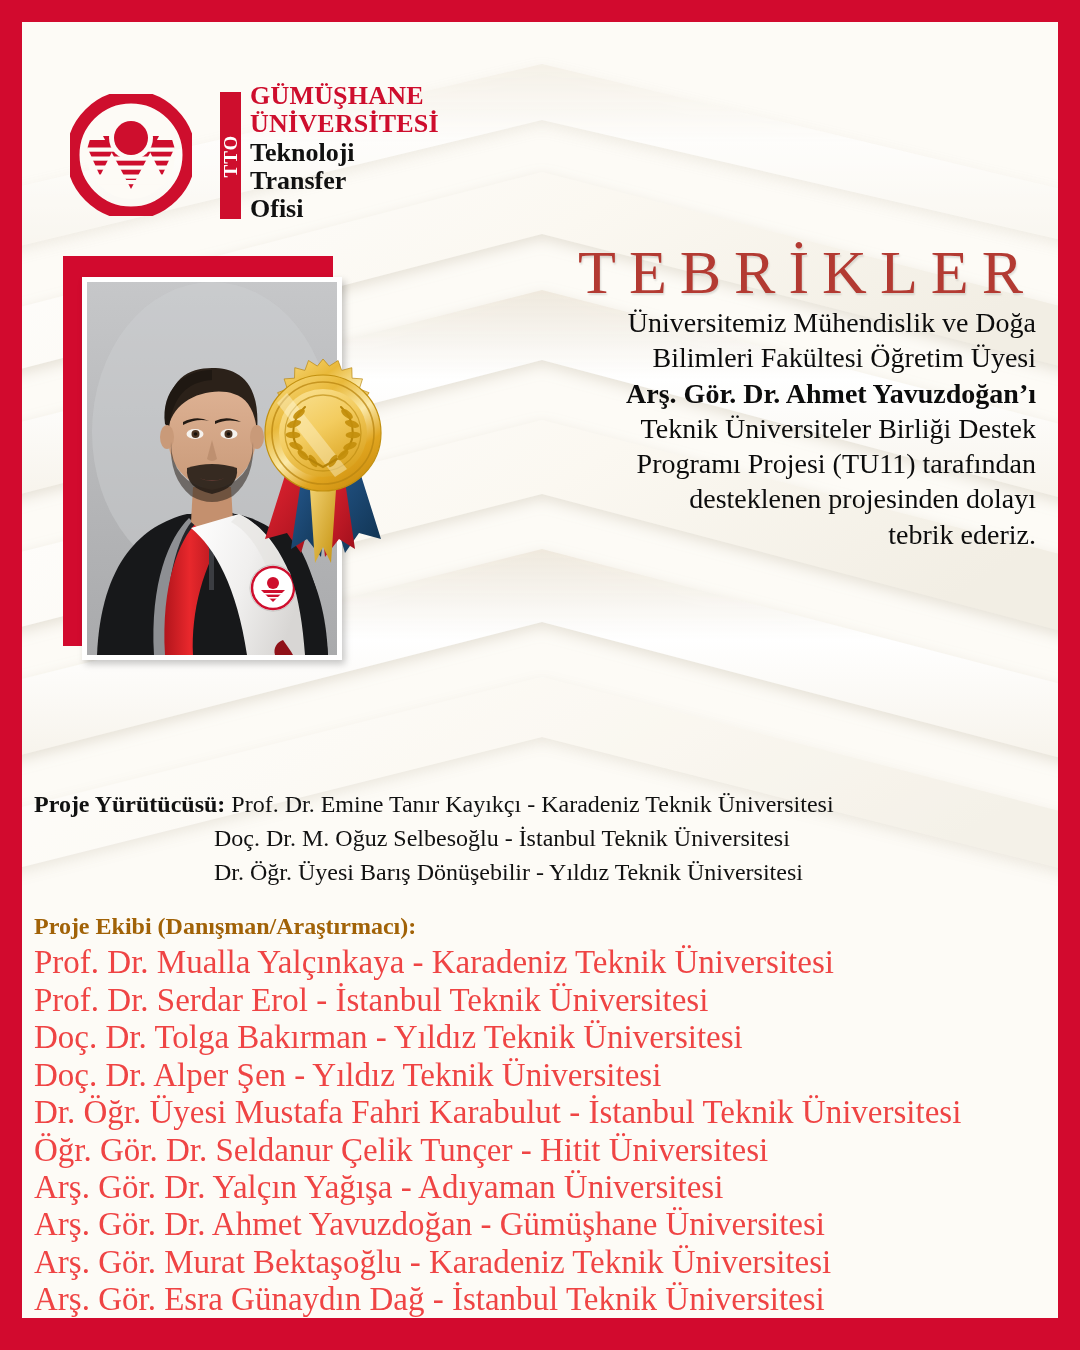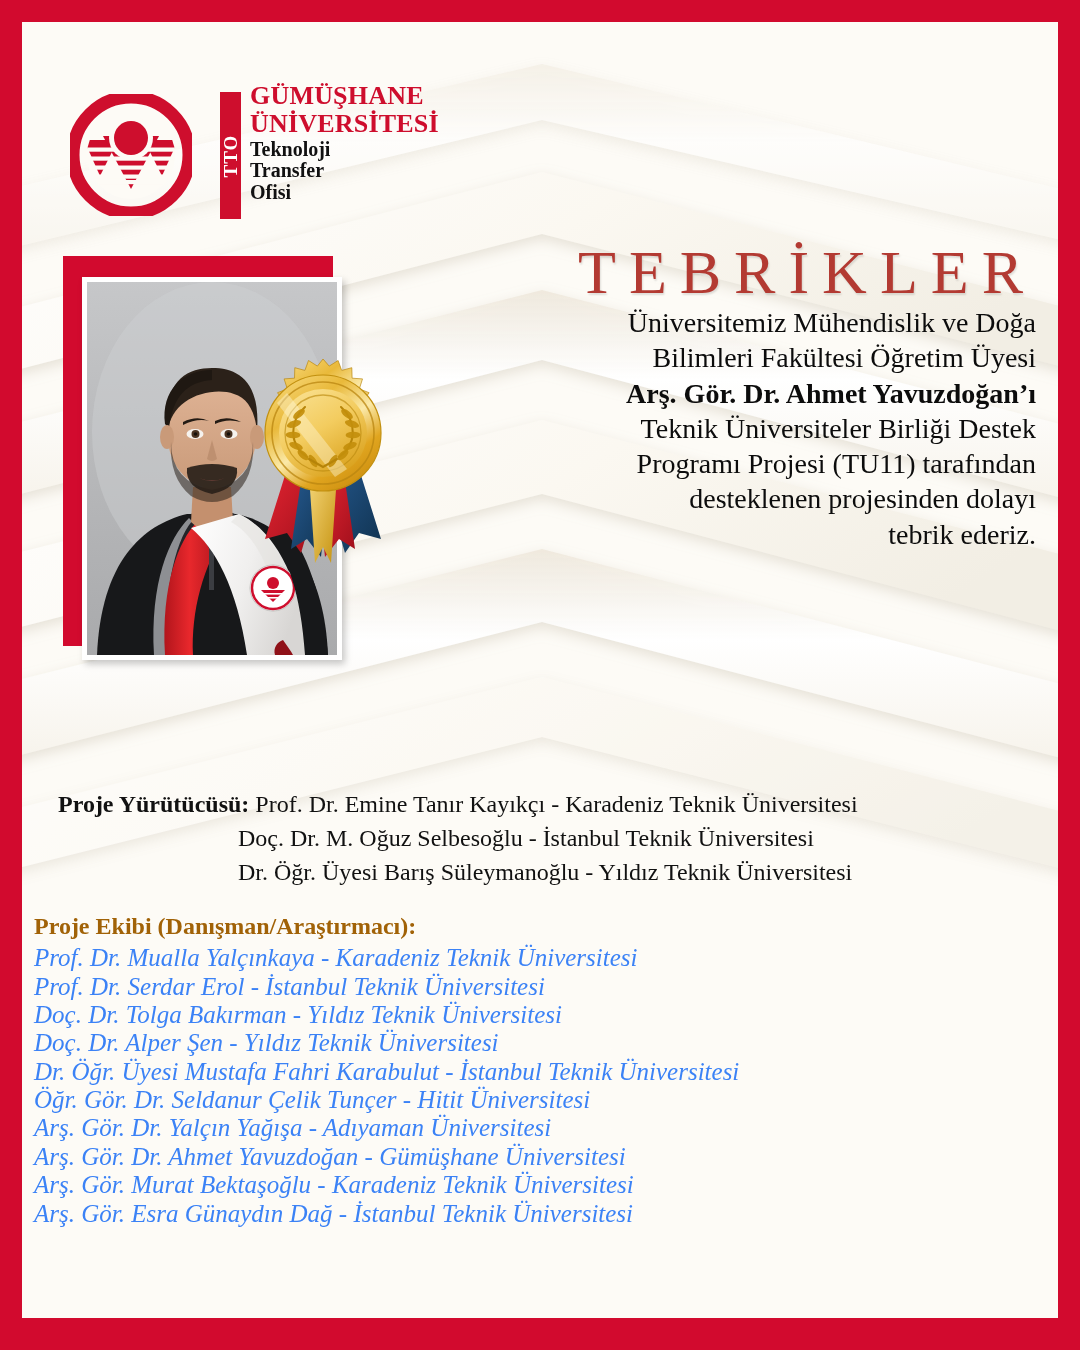--- a/index.html
+++ b/index.html
@@ -66,21 +66,21 @@
     font-family:"Liberation Serif", serif;
     font-weight:bold;
     font-size:26px;
     letter-spacing:0.2px;
     display:block;
   }
   #logo-text .blk-line {
     color:#111111;
     font-family:"Liberation Serif", serif;
     font-weight:bold;
-    font-size:20px;
+    font-size:26px;
     display:block;
   }
 
   
   #photo-wrap { position:absolute; left:41px; top:234px; width:330px; height:440px; }
   #photo-redblock {
     position:absolute; left:0; top:0;
     width:270px; height:390px;
     background:#D20A2E;
   }
@@ -147,42 +147,40 @@
   #proje-adi b { font-weight:bold; }
 
   #yurutucu { margin-top:15px; }
   #yurutucu .yline {
     font-family:"Liberation Serif", serif;
     font-size:24px;
     line-height:1.42;
     color:#111;
     white-space:nowrap;
     padding-left:2px;
-    margin-left:24px;
   }
   #yurutucu .yline b { font-weight:bold; }
   #yurutucu .yline.ind { padding-left:182px; }
 
   #ekibi { margin-top:24px; }
   #ekibi .ekibi-head {
     font-family:"Liberation Serif", serif;
     font-size:24px;
     font-weight:bold;
     color:#a16207;
     padding-left:2px;
     margin-bottom:4px;
   }
   #ekibi .mline {
     font-family:"Liberation Serif", serif;
-    font-size:25px;
+    font-size:33px;
     line-height:1.135;
-    color:#3b82f6;
+    color:#ef4444;
     white-space:nowrap;
     padding-left:2px;
-    font-style:italic;
   }
 </style>
 </head>
 <body>
 
 <div id="poster">
   <div id="canvas">
 
     <svg class="bg-layer" viewBox="0 0 1036 1296" preserveAspectRatio="none">
       <defs>
@@ -440,21 +438,21 @@
       <div class="cline">desteklenen projesinden dolayı</div>
       <div class="cline">tebrik ederiz.</div>
     </div>
 
     <div id="details">
 
 
       <div id="yurutucu">
         <div class="yline"><b>Proje Yürütücüsü:</b> <span>Prof. Dr. Emine Tanır Kayıkçı - Karadeniz Teknik Üniversitesi</span></div>
         <div class="yline ind"><span>Doç. Dr. M. Oğuz Selbesoğlu - İstanbul Teknik Üniversitesi</span></div>
-        <div class="yline ind"><span>Dr. Öğr. Üyesi Barış Süleymanoğlu - Yıldız Teknik Üniversitesi</span></div>
+        <div class="yline ind"><span>Dr. Öğr. Üyesi Barış Dönüşebilir - Yıldız Teknik Üniversitesi</span></div>
       </div>
 
       <div id="ekibi">
         <div class="ekibi-head">Proje Ekibi (Danışman/Araştırmacı):</div>
         <div class="mline">Prof. Dr. Mualla Yalçınkaya - Karadeniz Teknik Üniversitesi</div>
         <div class="mline">Prof. Dr. Serdar Erol - İstanbul Teknik Üniversitesi</div>
         <div class="mline">Doç. Dr. Tolga Bakırman - Yıldız Teknik Üniversitesi</div>
         <div class="mline">Doç. Dr. Alper Şen - Yıldız Teknik Üniversitesi</div>
         <div class="mline">Dr. Öğr. Üyesi Mustafa Fahri Karabulut - İstanbul Teknik Üniversitesi</div>
         <div class="mline">Öğr. Gör. Dr. Seldanur Çelik Tunçer - Hitit Üniversitesi</div>

